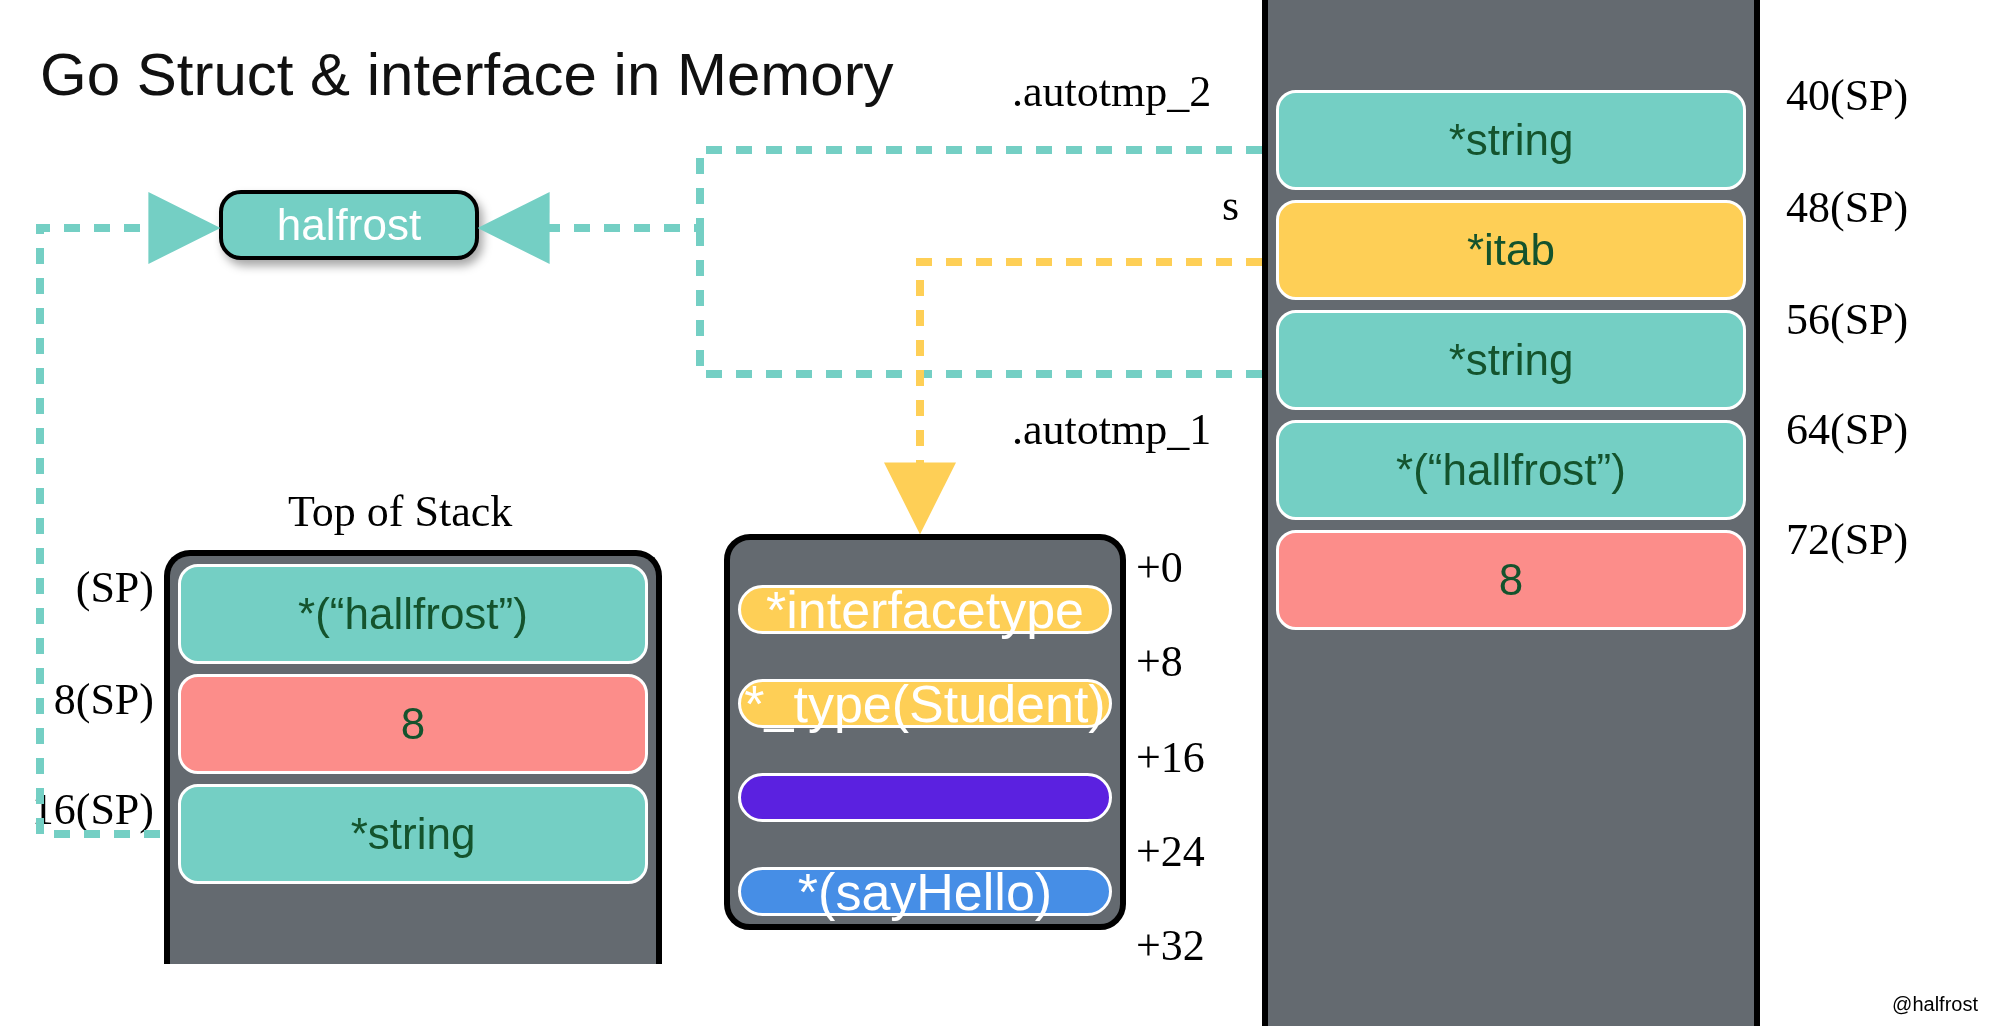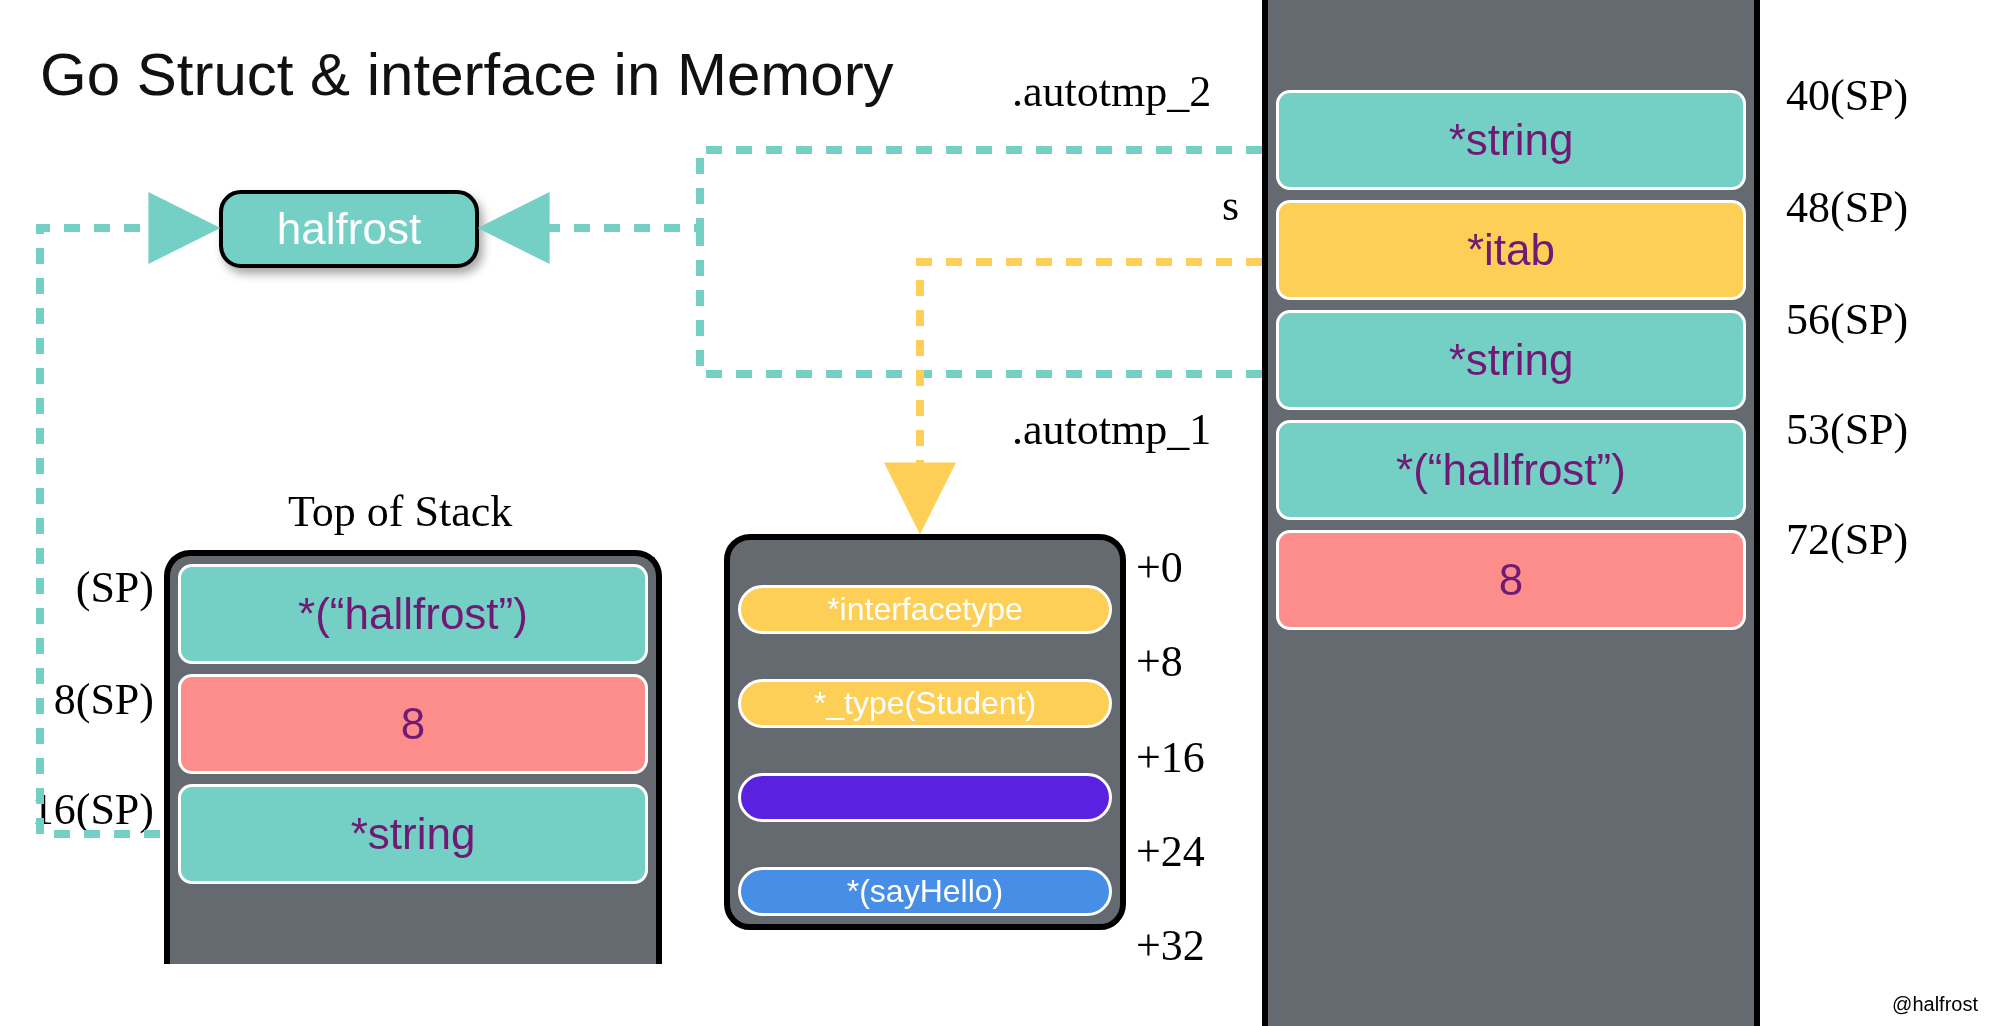--- a/index.html
+++ b/index.html
@@ -27,21 +27,21 @@
     bottom: 10px;
     font-size: 20px;
     color: #000;
   }
   
   .halfrost-box {
     position: absolute;
     left: 219px;
     top: 190px;
     width: 260px;
-    height: 78px;
+    height: 70px;
     background: #74cfc4;
     border: 4px solid #000;
     border-radius: 22px;
     display: flex;
     align-items: center;
     justify-content: center;
     font-size: 44px;
     color: #fff;
     box-shadow: 4px 6px 10px rgba(0,0,0,0.35);
   }
@@ -54,26 +54,26 @@
     background: #646a70;
     border: 6px solid #000;
     border-bottom: none;
     border-radius: 26px 26px 0 0;
     padding: 8px 8px 80px 8px;
   }
   .cell {
     width: 100%;
     height: 100px;
     border: 3px solid #fff;
-    border-radius: 14px;
+    border-radius: 20px;
     margin-bottom: 10px;
     display: flex;
     align-items: center;
     justify-content: center;
-    color: #701a75;
+    color: #14532d;
     font-size: 44px;
   }
   .cell:last-child { margin-bottom: 0; }
   .teal { background: #74cfc4; }
   .salmon { background: #fc8d8a; }
   .yellow { background: #fecf56; }
   .blue { background: #468ee6; }
   .purple { background: #5b21e0; }
 
   .label {
@@ -102,21 +102,21 @@
   }
   .itab .row:last-child { margin-bottom: 0; }
   .itab .rowcell {
     flex: 1;
     border: 3px solid #fff;
     border-radius: 28px;
     display: flex;
     align-items: center;
     justify-content: center;
     color: #fff;
-    font-size: 32px;
+    font-size: 52px;
     margin-top: 37px;
   }
 
   
   .stack-right {
     position: absolute;
     left: 1262px;
     top: 0;
     width: 498px;
     background: #646a70;
@@ -177,21 +177,21 @@
     </div>
 </div>
 
 <div class="label" style="left:1012px; top:66px;">.autotmp_2</div>
 <div class="label" style="left:1222px; top:180px;">s</div>
 <div class="label" style="left:1012px; top:404px;">.autotmp_1</div>
 
 <div class="label" style="left:1786px; top:70px;">40(SP)</div>
 <div class="label" style="left:1786px; top:182px;">48(SP)</div>
 <div class="label" style="left:1786px; top:294px;">56(SP)</div>
-<div class="label" style="left:1786px; top:404px;">53(SP)</div>
+<div class="label" style="left:1786px; top:404px;">64(SP)</div>
 <div class="label" style="left:1786px; top:514px;">72(SP)</div>
 
 <div class="stack-right">
   <div class="cell teal">*string</div>
   <div class="cell yellow">*itab</div>
   <div class="cell teal">*string</div>
   <div class="cell teal">*(“hallfrost”)</div>
   <div class="cell salmon">8</div>
 </div>
 

